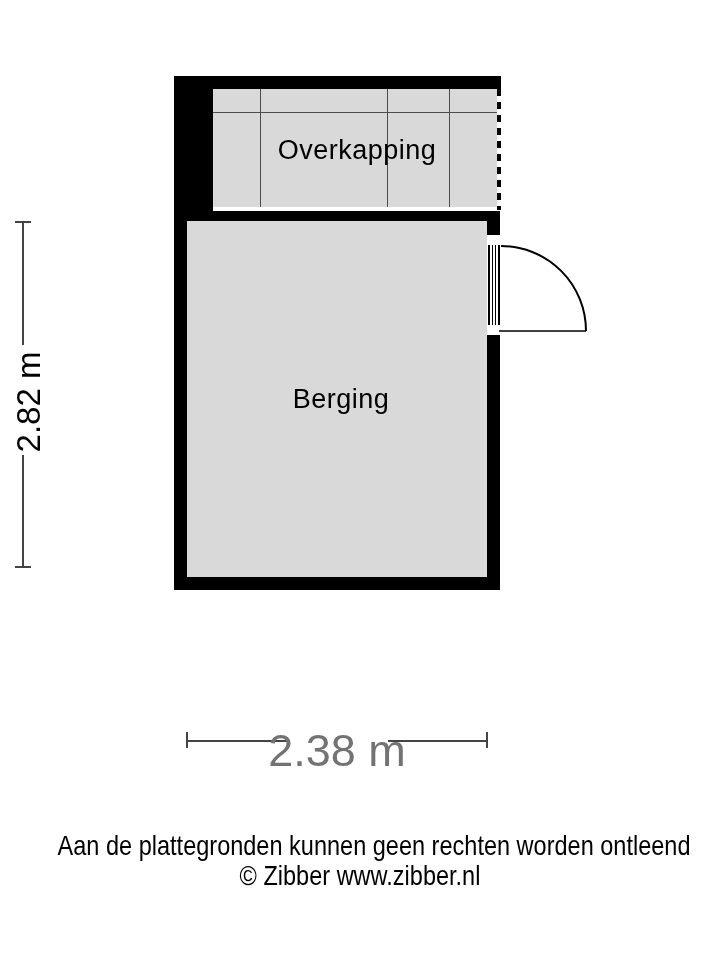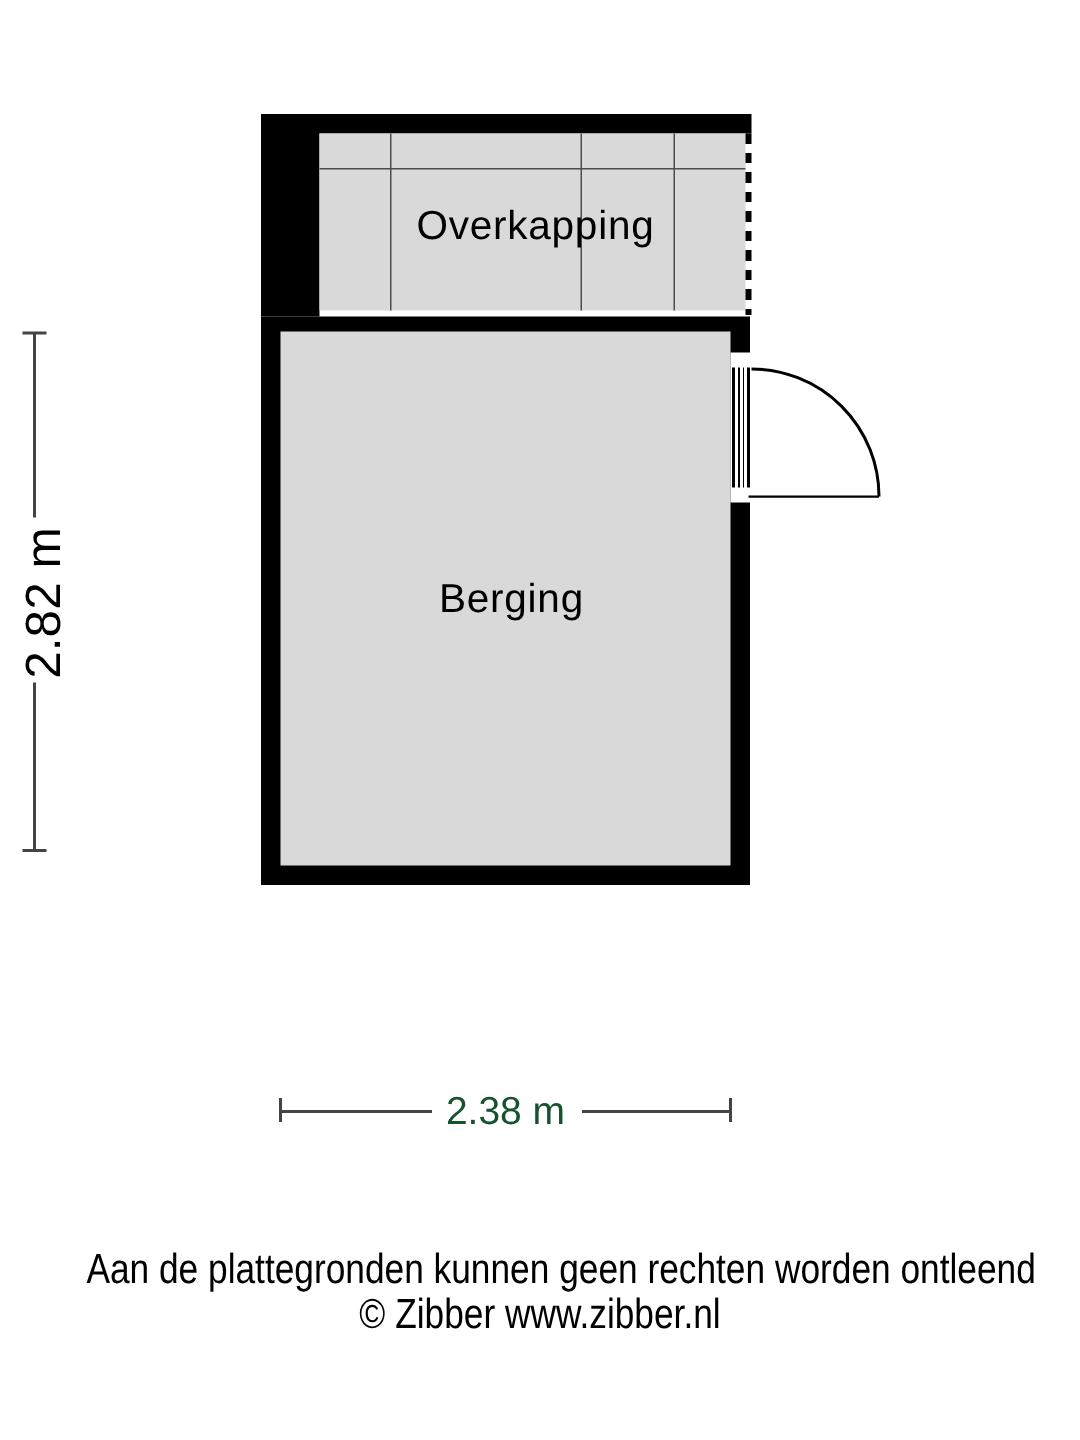--- a/index.html
+++ b/index.html
@@ -69,21 +69,21 @@
     text-align: center; font-size: 33px; color: #000; white-space: nowrap;
     transform: rotate(-90deg);
     transform-origin: center;
   }
   .dimh-seg1 { left: 187px; top: 740px; width: 101px; height: 2px; }
   .dimh-seg2 { left: 388px; top: 740px; width: 99px;  height: 2px; }
   .dimh-cap-left  { left: 186px; top: 732px; width: 2px; height: 16px; }
   .dimh-cap-right { left: 486px; top: 732px; width: 2px; height: 16px; }
   .dimh-label {
     left: 257px; top: 725px; width: 160px;
-    text-align: center; font-size: 26px; color: #14532d; white-space: nowrap;
+    text-align: center; font-size: 45px; color: #737373; white-space: nowrap;
   }
 
   
   .footer-line {
     left: 0; width: 720px;
     text-align: center; color: #000;
     font-size: 28px; line-height: 30px; white-space: nowrap;
     transform: scaleX(0.84);
     transform-origin: 50% 50%;
   }

